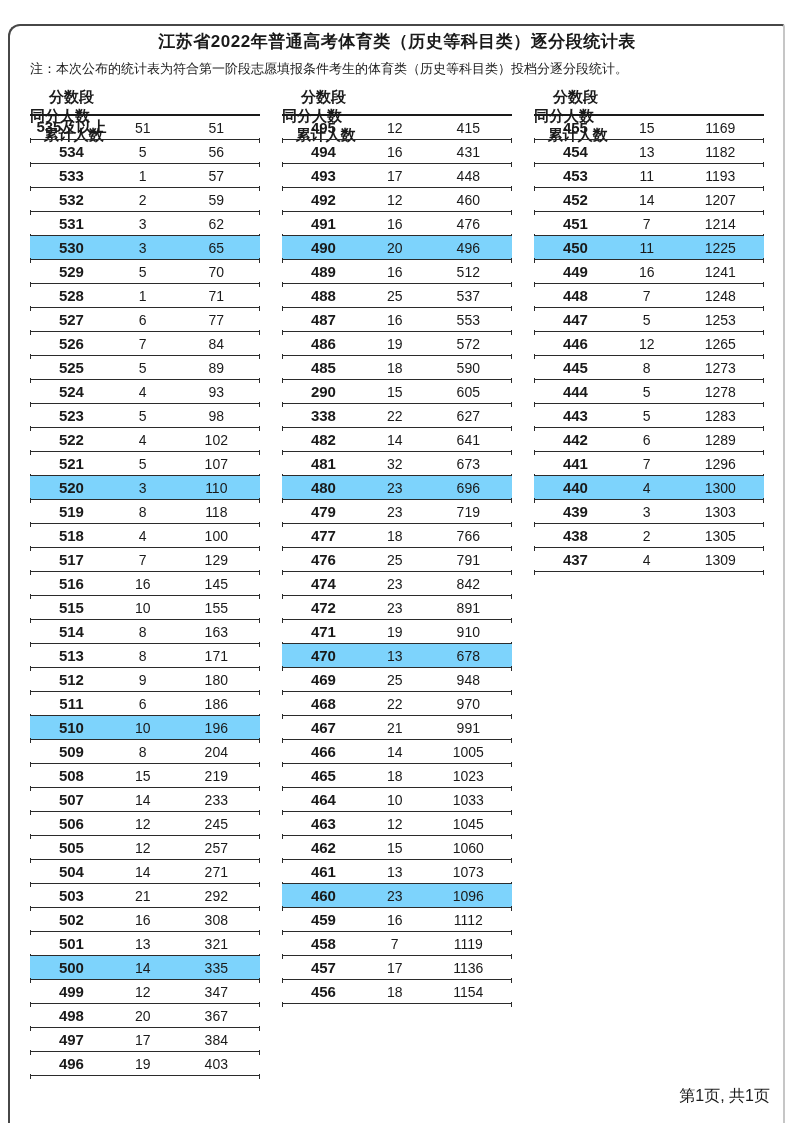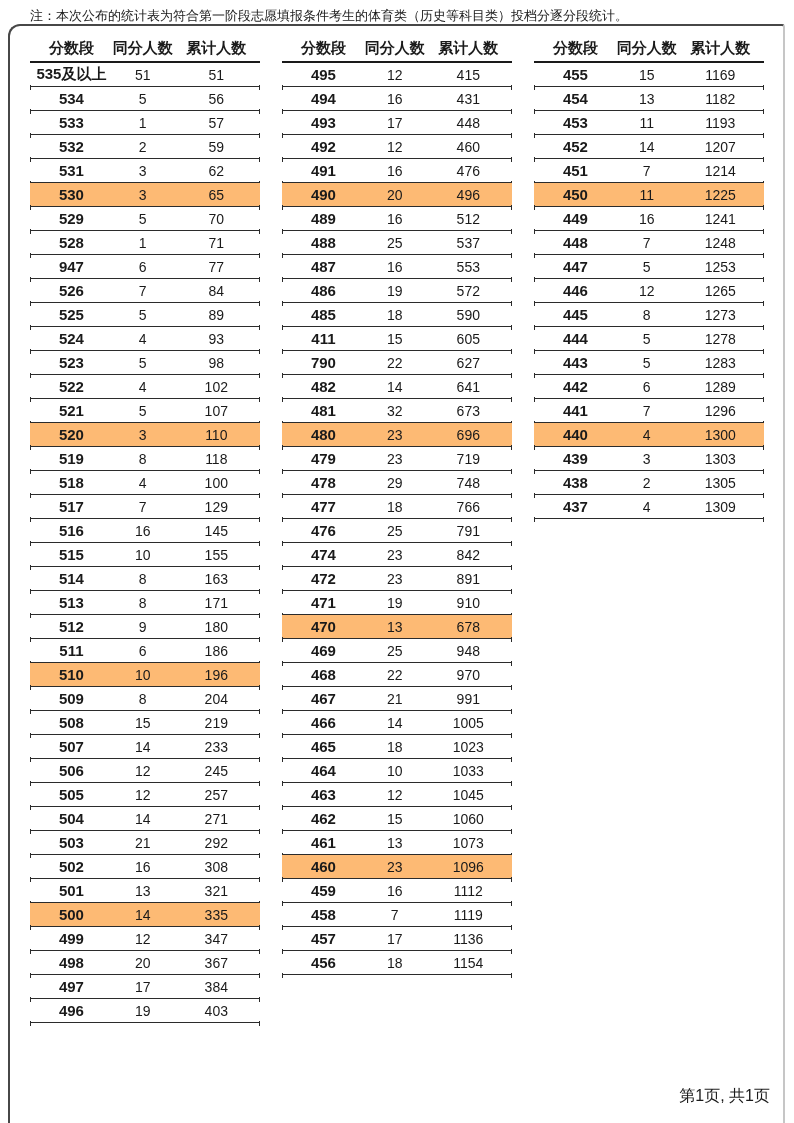--- a/index.html
+++ b/index.html
@@ -35,40 +35,40 @@
   }
   .tables {
     display: flex;
     gap: 22px;
     margin: 10px 30px 0 30px;
     align-items: flex-start;
   }
   .subtable { width: 233px; }
   .thead {
     display: flex;
-    align-items: center;
     height: 26px;
     font-weight: bold;
     font-size: 15px;
     border-bottom: 2px solid #1a1a1a;
     white-space: nowrap;
+    flex-direction: column;
   }
   .c1 { width: 36%; text-align: center; }
   .c2 { width: 26%; text-align: center; }
   .c3 { width: 38%; text-align: center; }
   .row {
     display: flex;
     align-items: center;
     height: 23px;
     font-size: 14px;
     border-bottom: 1px solid #2b2b2b;
     position: relative;
   }
   .row .c1 { font-weight: bold; font-size: 15px; white-space: nowrap; }
-  .row.hl { background: #fdba74; }
+  .row.hl { background: #7dd3fc; }
   .row::before, .row::after {
     content: "";
     position: absolute;
     bottom: -4px;
     width: 1px; height: 5px;
     background: #2b2b2b;
   }
   .row::before { left: 0; }
   .row::after { right: 0; }
   .footer {
@@ -77,20 +77,21 @@
     top: 1086px;
     font-size: 16px;
   }
 </style>
 </head>
 <body>
 
 <div class="frame"></div>
 
 <div class="content">
+  <div class="title">江苏省2022年普通高考体育类（历史等科目类）逐分段统计表</div>
   <div class="note">注：本次公布的统计表为符合第一阶段志愿填报条件考生的体育类（历史等科目类）投档分逐分段统计。</div>
 
   <div class="tables">
     <div class="subtable">
       <div class="thead">
         <div class="c1">分数段</div>
         <div class="c2">同分人数</div>
         <div class="c3">累计人数</div>
       </div>
       <div>
@@ -128,21 +129,21 @@
     <div class="c1">529</div>
     <div class="c2">5</div>
     <div class="c3">70</div>
   </div>
           <div class="row">
     <div class="c1">528</div>
     <div class="c2">1</div>
     <div class="c3">71</div>
   </div>
           <div class="row">
-    <div class="c1">947</div>
+    <div class="c1">527</div>
     <div class="c2">6</div>
     <div class="c3">77</div>
   </div>
           <div class="row">
     <div class="c1">526</div>
     <div class="c2">7</div>
     <div class="c3">84</div>
   </div>
           <div class="row">
     <div class="c1">525</div>
@@ -353,26 +354,26 @@
     <div class="c1">486</div>
     <div class="c2">19</div>
     <div class="c3">572</div>
   </div>
           <div class="row">
     <div class="c1">485</div>
     <div class="c2">18</div>
     <div class="c3">590</div>
   </div>
           <div class="row">
-    <div class="c1">411</div>
+    <div class="c1">290</div>
     <div class="c2">15</div>
     <div class="c3">605</div>
   </div>
           <div class="row">
-    <div class="c1">790</div>
+    <div class="c1">338</div>
     <div class="c2">22</div>
     <div class="c3">627</div>
   </div>
           <div class="row">
     <div class="c1">482</div>
     <div class="c2">14</div>
     <div class="c3">641</div>
   </div>
           <div class="row">
     <div class="c1">481</div>
@@ -381,25 +382,20 @@
   </div>
           <div class="row hl">
     <div class="c1">480</div>
     <div class="c2">23</div>
     <div class="c3">696</div>
   </div>
           <div class="row">
     <div class="c1">479</div>
     <div class="c2">23</div>
     <div class="c3">719</div>
-  </div>
-          <div class="row">
-    <div class="c1">478</div>
-    <div class="c2">29</div>
-    <div class="c3">748</div>
   </div>
           <div class="row">
     <div class="c1">477</div>
     <div class="c2">18</div>
     <div class="c3">766</div>
   </div>
           <div class="row">
     <div class="c1">476</div>
     <div class="c2">25</div>
     <div class="c3">791</div>

